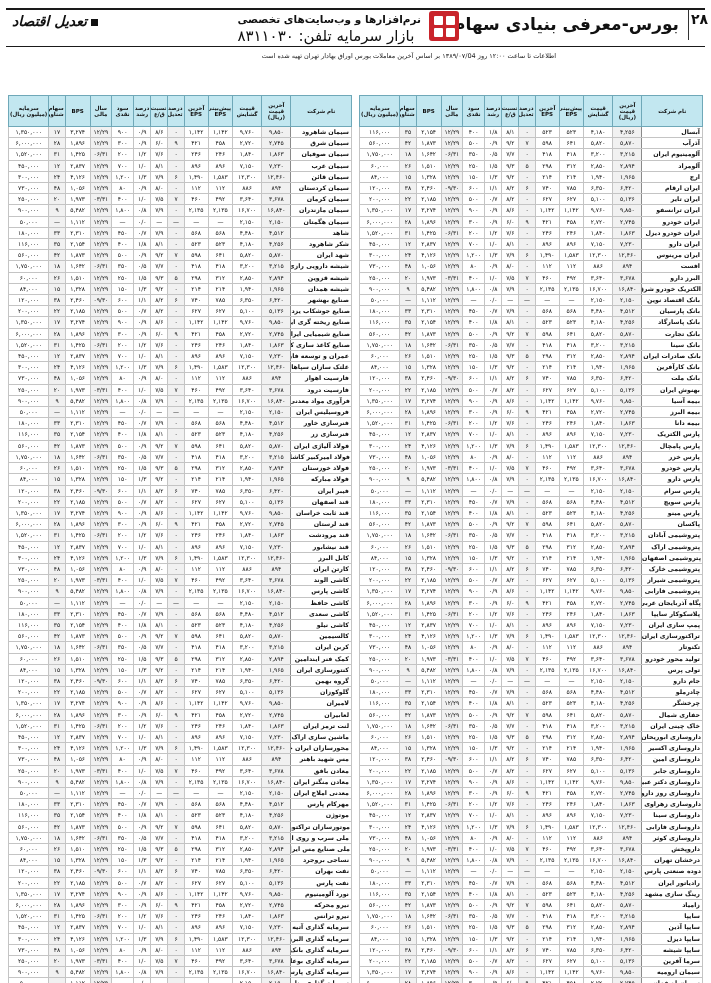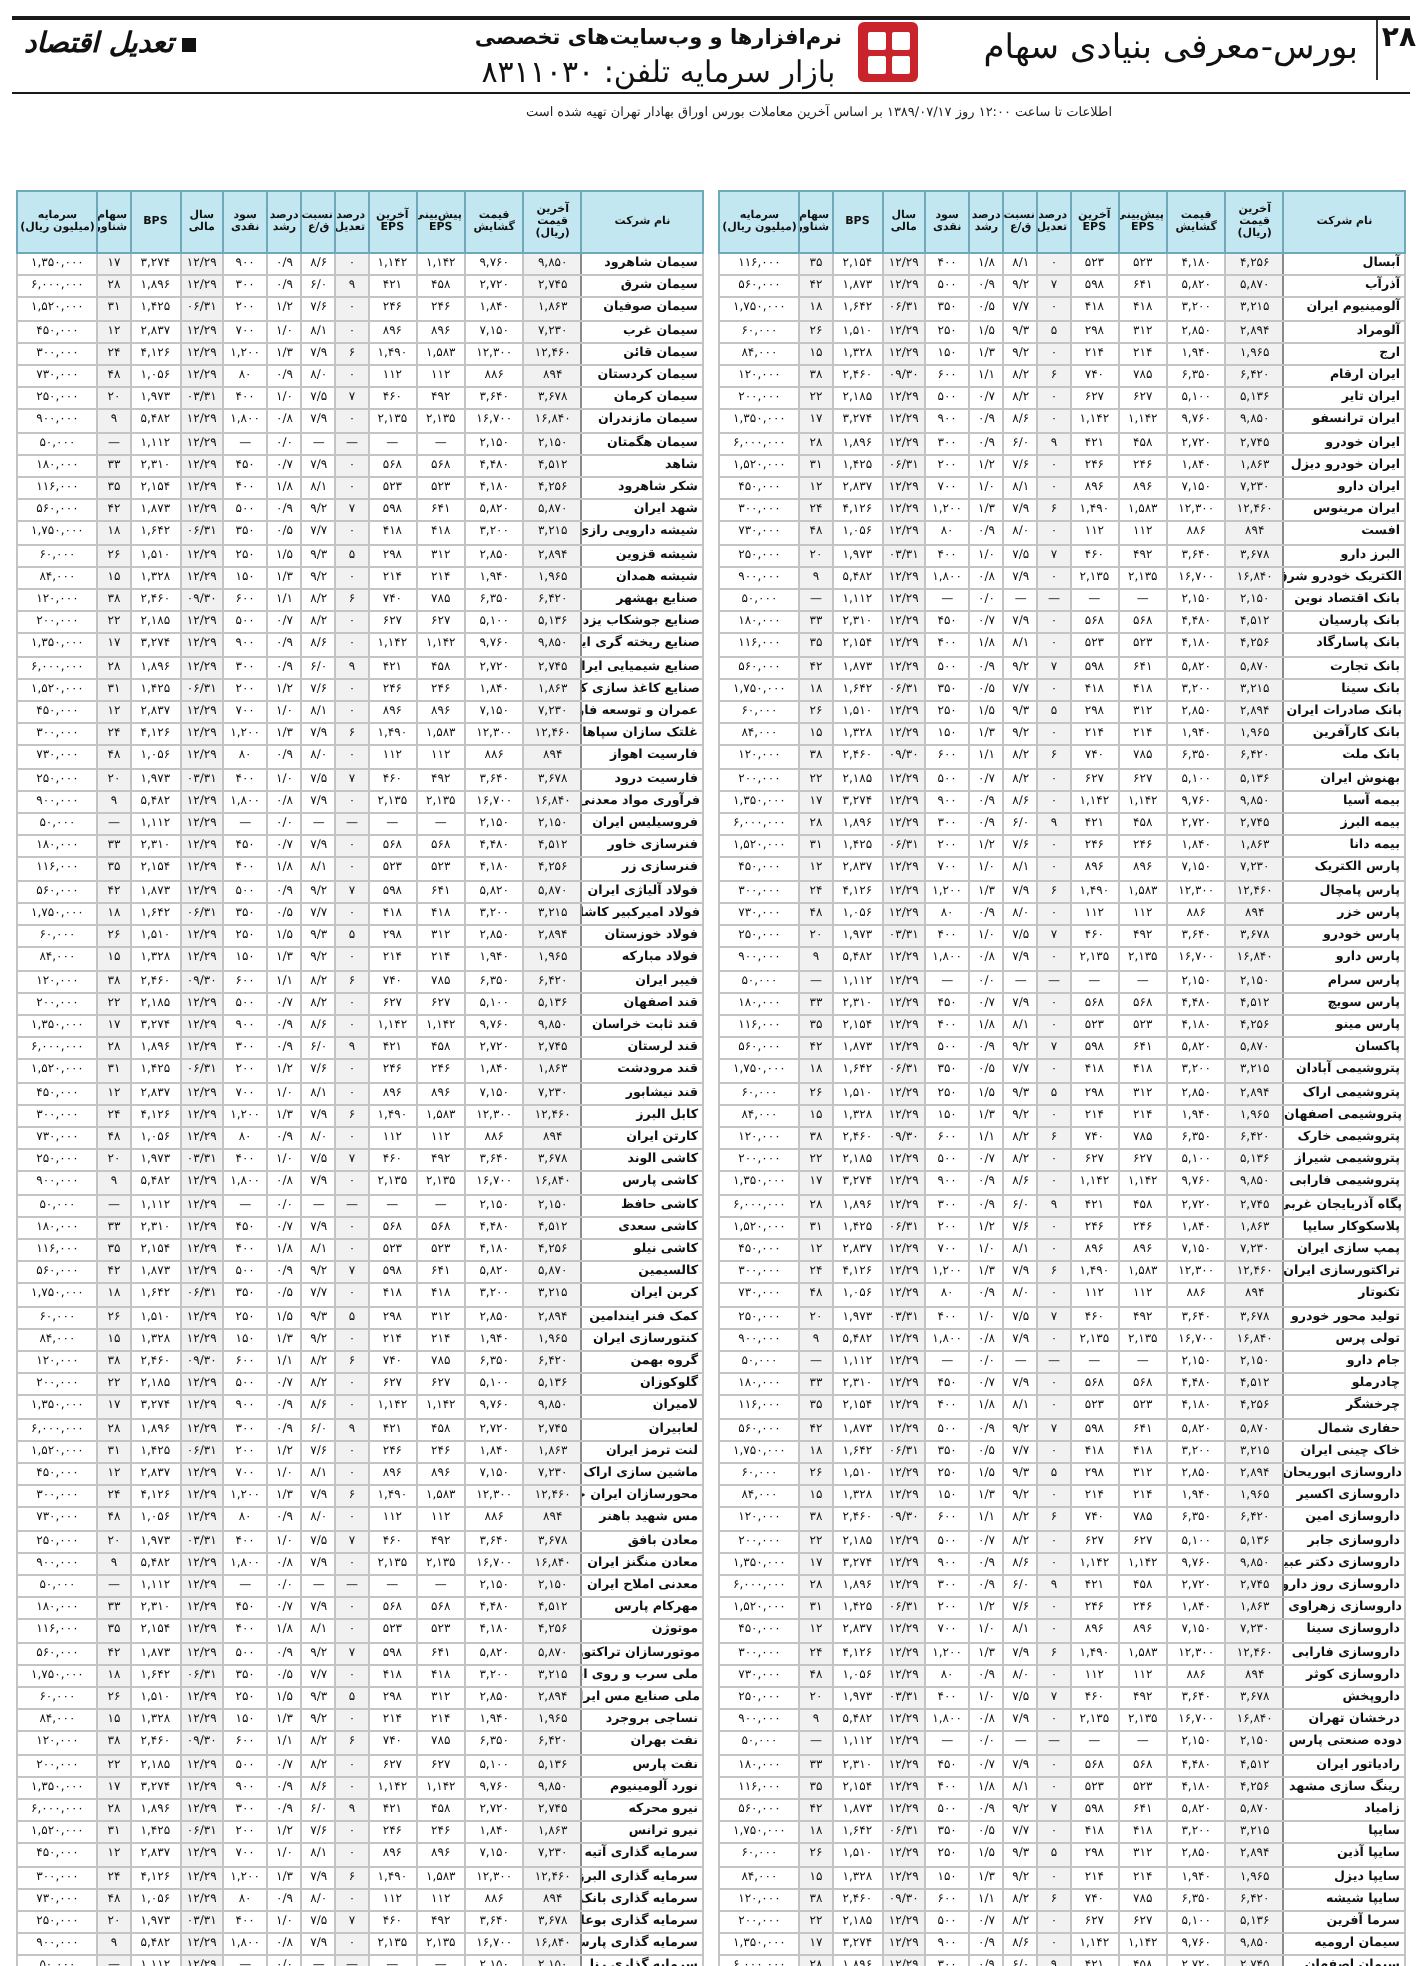--- a/index.html
+++ b/index.html
@@ -5,25 +5,25 @@
   html,body{margin:0;padding:0;background:#8a8a8a;}
   .sheet{
     position:relative;width:711px;height:983px;margin:0 auto;
     background:#ffffff;overflow:hidden;direction:rtl;
     font-family:"DejaVu Sans",sans-serif;color:#111;
   }
   .toprule{position:absolute;top:8px;right:6px;left:6px;height:2px;background:#1a1a1a;}
   .midrule{position:absolute;top:46px;right:6px;left:6px;height:1px;background:#1a1a1a;}
   .pagenum{position:absolute;top:11px;right:3px;font-size:14px;font-weight:bold;}
   .pagenum-divider{position:absolute;top:10px;right:22px;width:1px;height:30px;background:#333;}
-  .headline{position:absolute;top:14px;right:32px;font-size:17px;font-weight:normal;letter-spacing:0.5px;}
+  .headline{position:absolute;top:14px;right:32px;font-size:17px;font-weight:bold;letter-spacing:0.5px;}
   .logo{position:absolute;top:11px;right:252px;width:30px;height:30px;border-radius:3px;
         display:flex;flex-wrap:wrap;align-content:center;justify-content:center;gap:3px;padding:2px;box-sizing:border-box;}
   .logo .cell{width:9px;height:9px;background:#fff;border-radius:1px;}
-  .adtext{position:absolute;top:13px;right:290px;text-align:center;line-height:1.3;}
+  .adtext{position:absolute;top:13px;right:290px;text-align:left;line-height:1.3;}
   .adtext .l1{font-size:10.5px;font-weight:bold;}
   .adtext .l2{font-size:15px;}
   .masthead{position:absolute;top:13px;left:12px;font-family:"DejaVu Serif",serif;
             font-size:14px;font-weight:bold;font-style:italic;}
   .masthead::before{content:"";display:inline-block;width:7px;height:7px;background:#111;margin-left:4px;}
   .infoline{position:absolute;top:52px;right:155px;font-size:6.5px;color:#222;letter-spacing:0.3px;}
   .tables-wrap{position:absolute;top:95px;right:8px;left:8px;display:flex;gap:7px;}
   table.stocks{border-collapse:collapse;table-layout:fixed;width:344px;border:1.5px solid #222;}
   table.stocks th{
     background:#c2e7f0;border:1px solid #6fa8b8;font-size:5.5px;font-weight:bold;
@@ -60,21 +60,21 @@
 
   <div class="adtext">
     <div class="l1">نرم‌افزارها و وب‌سایت‌های تخصصی</div>
     <div class="l2">بازار سرمایه    تلفن: ۸۳۱۱۰۳۰</div>
   </div>
 
   <div class="masthead">تعدیل اقتصاد</div>
 
   <div class="midrule"></div>
 
-  <div class="infoline">اطلاعات تا ساعت ۱۲:۰۰ روز ۱۳۸۹/۰۷/۱۷ بر اساس آخرین معاملات بورس اوراق بهادار تهران تهیه شده است</div>
+  <div class="infoline">اطلاعات تا ساعت ۱۲:۰۰ روز ۱۳۸۹/۰۷/04 بر اساس آخرین معاملات بورس اوراق بهادار تهران تهیه شده است</div>
 
   <div class="tables-wrap">
     <table class="stocks" id="tbl-right">
         <colgroup>
           <col style="width: 60px;">
           <col class="shade" style="width: 29px;">
           <col style="width: 29px;">
           <col style="width: 24px;">
           <col style="width: 24px;">
           <col class="shade" style="width: 16px;">

